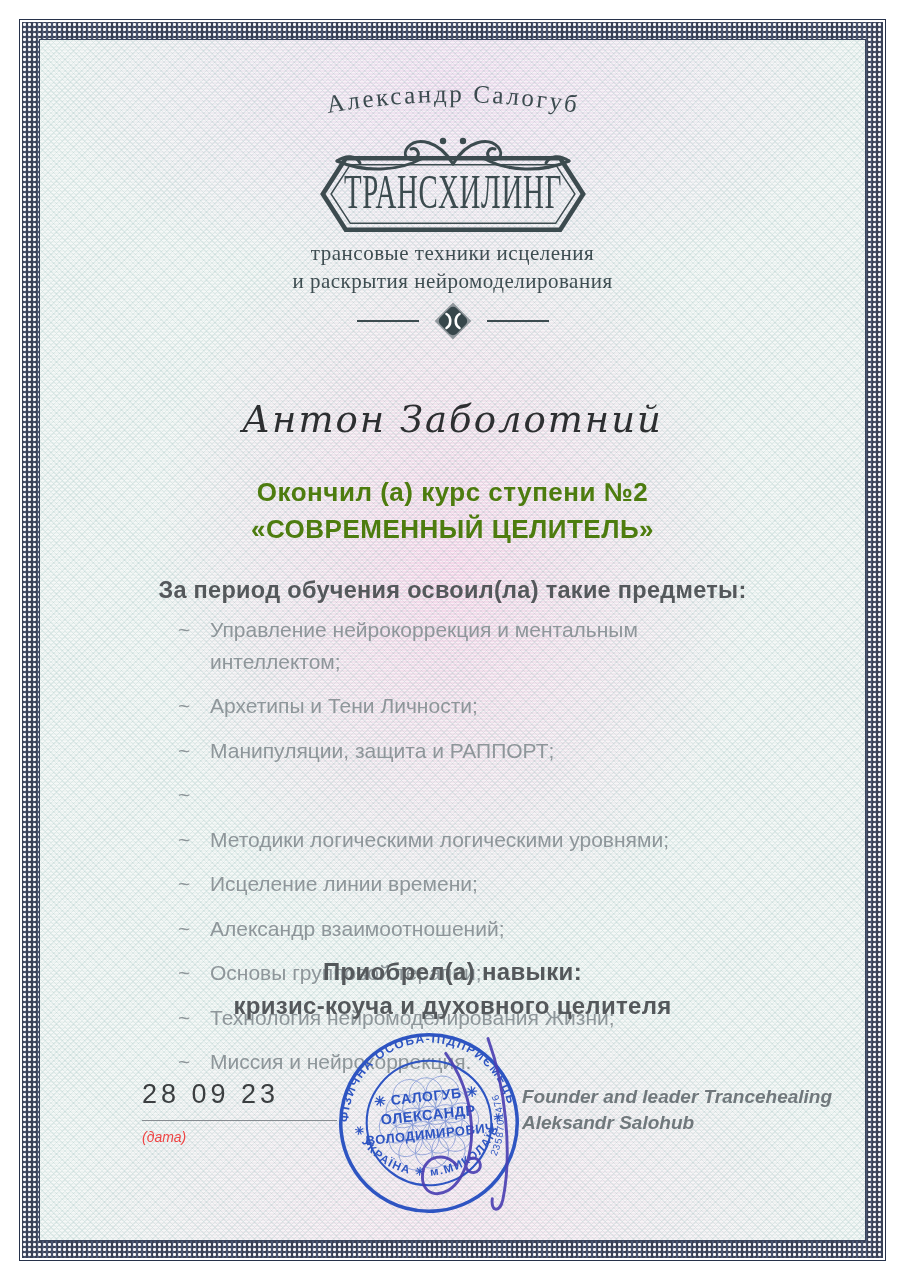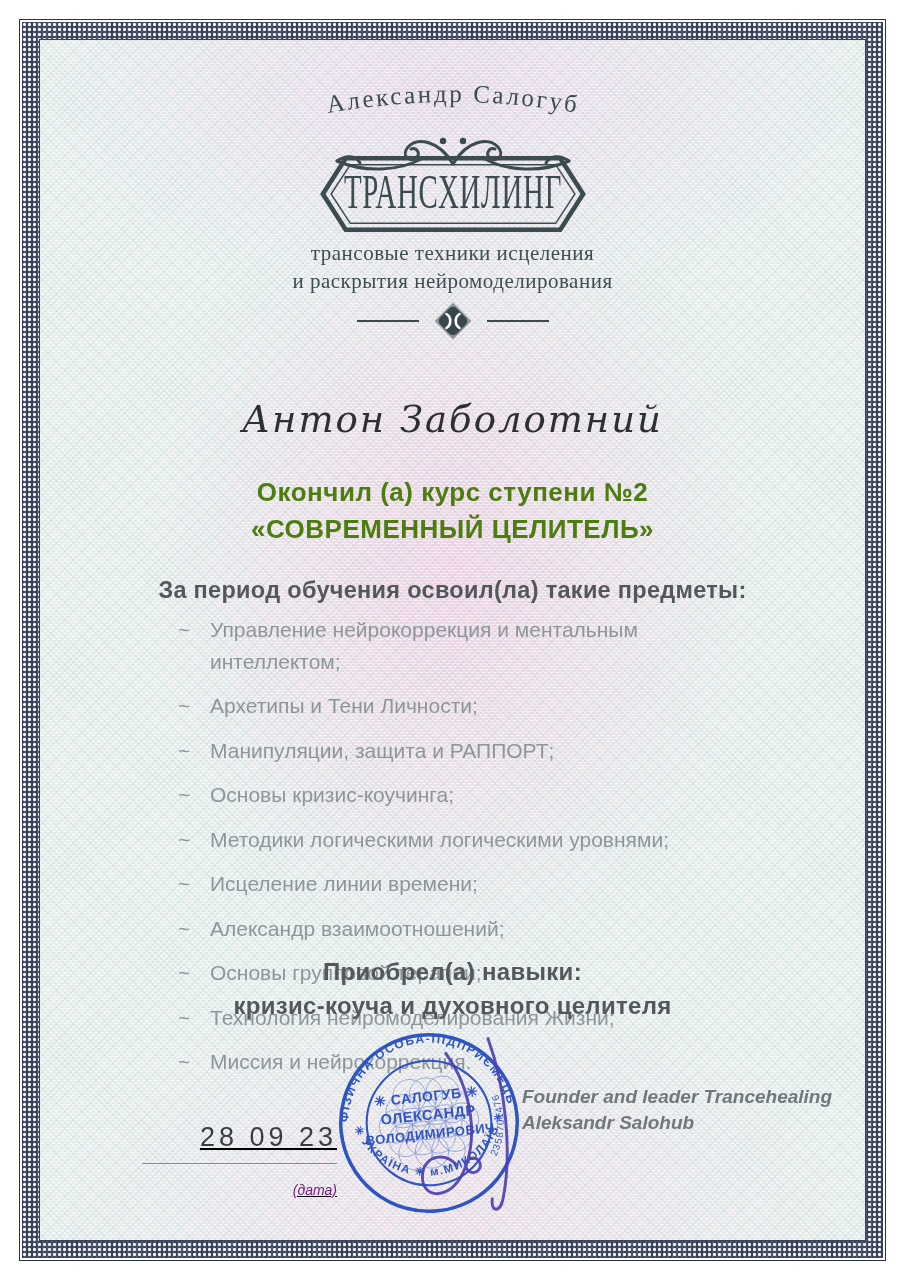--- a/index.html
+++ b/index.html
@@ -46,24 +46,24 @@
   .course{top:474px;font-weight:bold;color:#4d7c0f;font-size:26px;line-height:1.42;letter-spacing:0.5px;}
   .subjects-heading{top:577px;font-weight:bold;color:#54585b;font-size:23.5px;letter-spacing:0.3px;}
   .subjects-list{
     position:absolute;left:178px;top:614px;width:560px;margin:0;padding:0;list-style:none;
     color:#8e969a;font-size:21px;line-height:1.5;
   }
   .subjects-list li{display:flex;margin-bottom:13px;max-width:520px;}
   .subjects-list .tilde{width:32px;flex:0 0 32px;color:#8e969a;}
   .subjects-list .item-text{max-width:470px;}
   .skills{top:955px;font-weight:bold;color:#54585b;font-size:24px;line-height:1.4;letter-spacing:0.3px;text-align:center;}
-  .date-block{position:absolute;left:142px;top:1122px;width:195px;text-align:right;text-decoration:underline;}
+  .date-block{position:absolute;left:142px;top:1079px;width:195px;text-align:left;}
   .date-value{font-size:27px;color:#3b3e40;letter-spacing:4px;}
   .date-line{border-top:1.2px solid #878c91;margin-top:10px;}
-  .date-label{font-style:italic;font-size:14px;color:#701a75;margin-top:18px;}
+  .date-label{font-style:italic;font-size:14px;color:#ef4444;margin-top:8px;}
   .stamp-wrap{position:absolute;left:320px;top:1014px;width:218px;height:218px;transform:rotate(-6deg);}
   .founder{
     position:absolute;left:522px;top:1084px;width:360px;
     font-weight:bold;font-style:italic;font-size:19px;color:#70787c;line-height:1.35;
   }
 </style>
 </head>
 <body>
 
 <div class="page">
@@ -142,21 +142,20 @@
     <li>
         <span class="tilde">~</span>
         <span class="item-text">Архетипы и Тени Личности;</span>
       </li>
     <li>
         <span class="tilde">~</span>
         <span class="item-text">Манипуляции, защита и РАППОРТ;</span>
       </li>
     <li>
         <span class="tilde">~</span>
-        <span class="item-text">Основы кризис-коучинга;</span>
       </li>
     <li>
         <span class="tilde">~</span>
         <span class="item-text">Методики логическими логическими уровнями;</span>
       </li>
     <li>
         <span class="tilde">~</span>
         <span class="item-text">Исцеление линии времени;</span>
       </li>
     <li>

